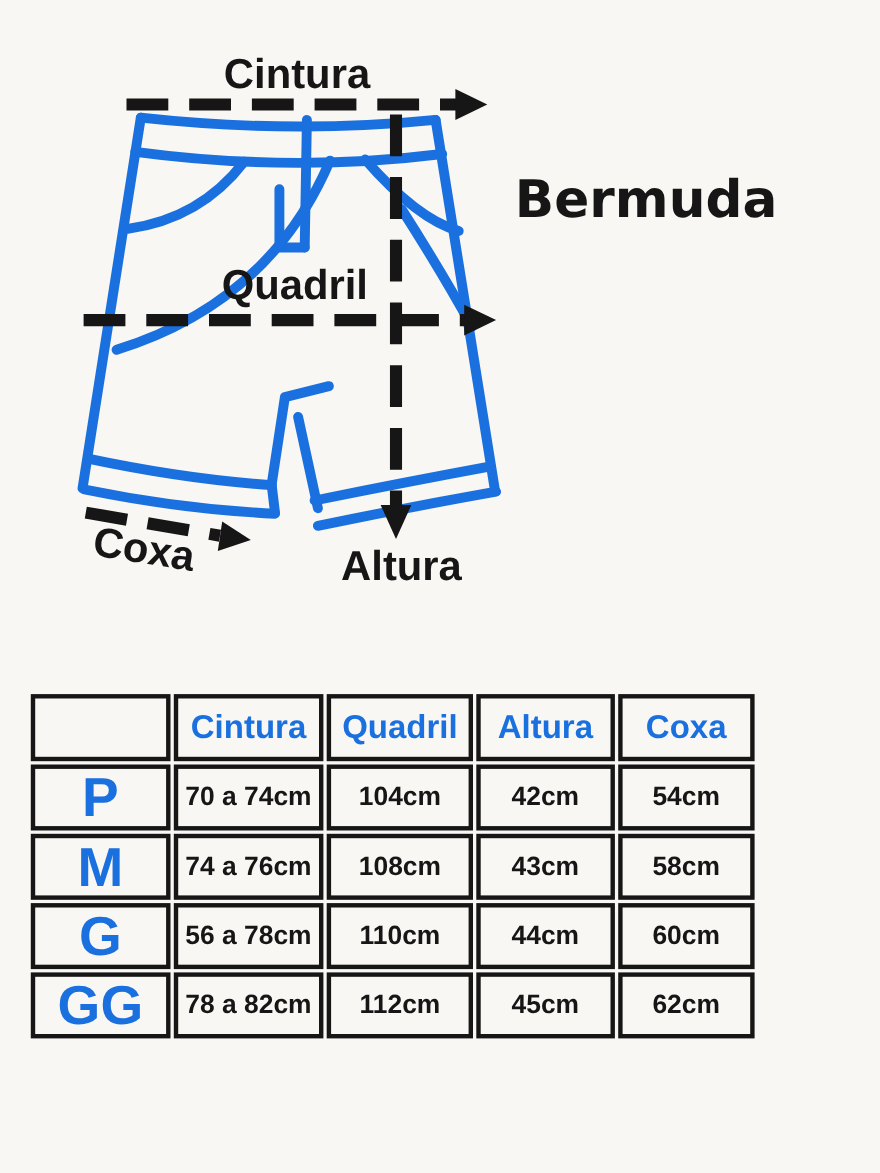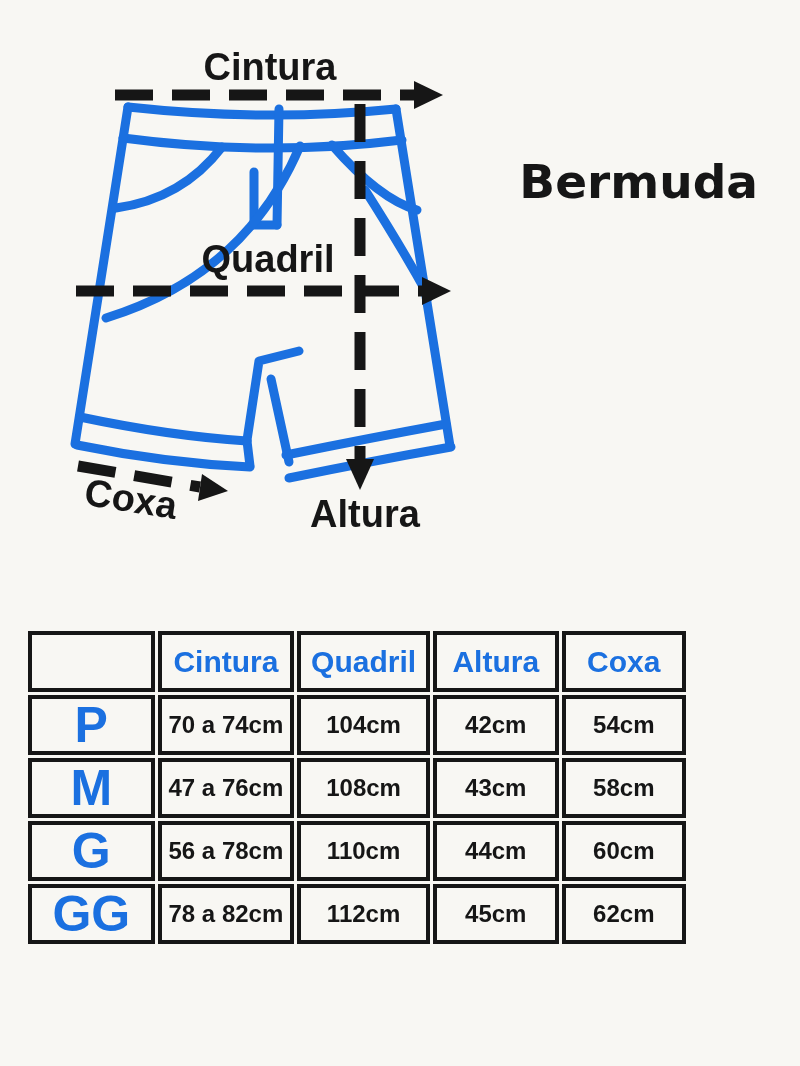--- a/index.html
+++ b/index.html
@@ -30,21 +30,21 @@
   .meas polygon{fill:var(--ink);stroke:none;}
   .diagram text{
     font-family:"Liberation Sans",sans-serif;
     font-weight:bold;font-size:38px;fill:var(--ink);
     text-anchor:middle;
   }
 
   
   .title{
     position:absolute;left:468px;top:140px;width:290px;
-    text-align:right;color:var(--ink);
+    text-align:left;color:var(--ink);
     font-family:"DejaVu Sans","Liberation Sans",sans-serif;
     font-weight:bold;font-size:47px;line-height:83px;
   }
   .title span{display:block;}
 
   
   table.size-table{
     position:absolute;left:25px;top:628px;
     border-collapse:separate;border-spacing:3px;
     table-layout:fixed;
@@ -146,21 +146,21 @@
       </tr>
       <tr>
         <td class="sz">P</td>
         <td class="val">70 a 74cm</td>
         <td class="val">104cm</td>
         <td class="val">42cm</td>
         <td class="val">54cm</td>
       </tr>
       <tr>
         <td class="sz">M</td>
-        <td class="val">47 a 76cm</td>
+        <td class="val">74 a 76cm</td>
         <td class="val">108cm</td>
         <td class="val">43cm</td>
         <td class="val">58cm</td>
       </tr>
       <tr>
         <td class="sz">G</td>
         <td class="val">56 a 78cm</td>
         <td class="val">110cm</td>
         <td class="val">44cm</td>
         <td class="val">60cm</td>

